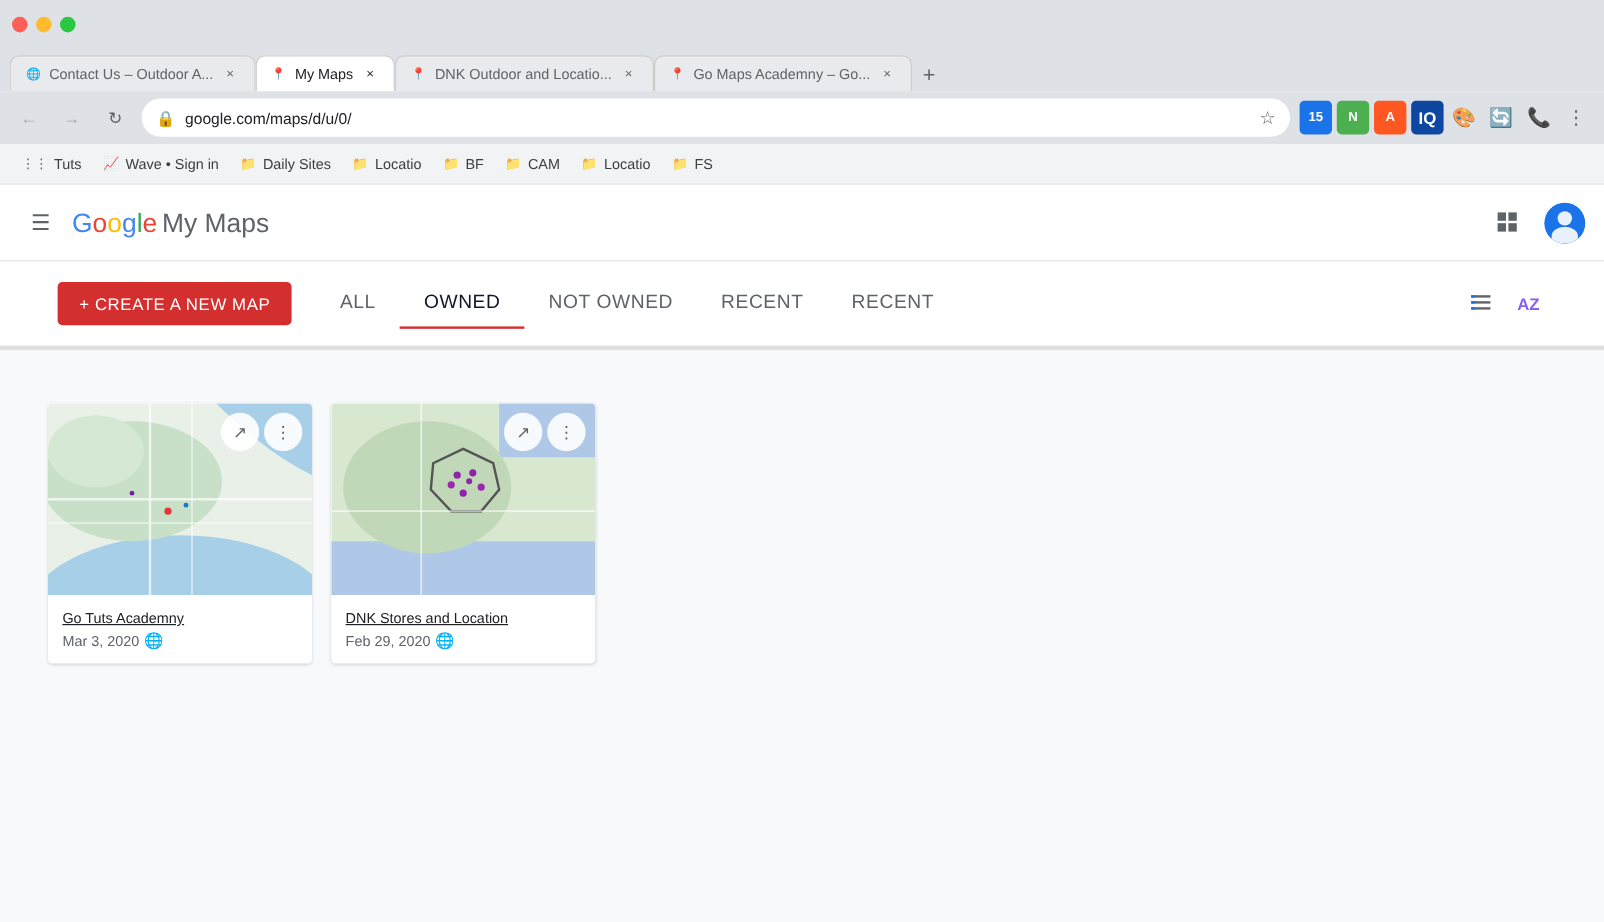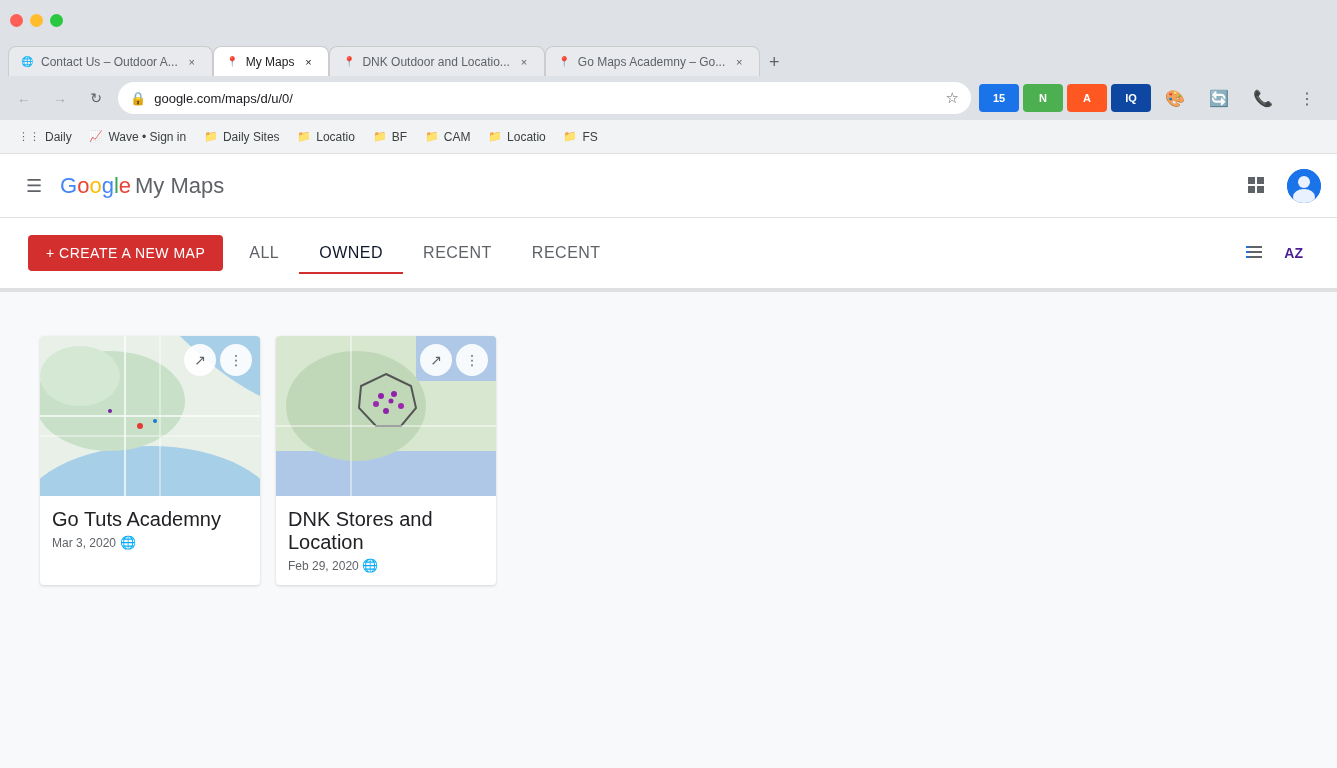--- a/index.html
+++ b/index.html
@@ -109,21 +109,21 @@
       height: 32px;
       gap: 8px;
     }
     .lock-icon { color: #5f6368; font-size: 13px; }
     .address-text { font-size: 13px; color: #202124; flex: 1; }
     .star-icon { color: #5f6368; font-size: 15px; cursor: pointer; }
     .toolbar-icons {
       display: flex; align-items: center; gap: 4px;
     }
     .toolbar-icon {
-      width: 40px; height: 28px;
+      width: 27px; height: 28px;
       display: flex; align-items: center; justify-content: center;
       border-radius: 50%;
       cursor: pointer;
       font-size: 14px;
       color: #5f6368;
     }
 
     
     .bookmarks-bar {
       display: flex;
@@ -212,23 +212,23 @@
     .main-content {
       background: #f8f9fa;
       flex: 1;
       padding: 20px 40px;
     }
 
     
     .action-bar {
       display: flex;
       align-items: center;
-      padding: 16px 28px;
+      padding: 16px 48px;
       background: #fff;
-      gap: 6px;
+      gap: 20px;
       border-bottom: 2px solid #e0e0e0;
     }
     .create-btn {
       background: #d32f2f;
       color: #fff;
       border: none;
       border-radius: 4px;
       padding: 10px 18px;
       font-size: 14px;
       font-weight: 500;
@@ -274,21 +274,21 @@
       display: flex; align-items: center; justify-content: center;
       cursor: pointer;
       color: #5f6368;
       font-size: 18px;
       border-radius: 4px;
     }
     .view-btn.active { color: #1a73e8; }
     .az-btn {
       font-size: 14px;
       font-weight: 600;
-      color: #4c1d95;
+      color: #8b5cf6;
       cursor: pointer;
       padding: 4px 6px;
       border-radius: 4px;
     }
 
     
     .maps-grid {
       display: flex;
       flex-wrap: wrap;
       gap: 16px;
@@ -322,24 +322,25 @@
       border-radius: 50%;
       display: flex; align-items: center; justify-content: center;
       cursor: pointer;
       font-size: 14px;
       color: #5f6368;
     }
     .map-info {
       padding: 12px;
     }
     .map-title {
-      font-size: 20px;
+      font-size: 12px;
       font-weight: 500;
       color: #202124;
       margin-bottom: 4px;
+      text-decoration: underline;
     }
     .map-meta {
       display: flex;
       align-items: center;
       gap: 4px;
       font-size: 12px;
       color: #5f6368;
     }
     .globe-icon { font-size: 13px; }
 
@@ -400,32 +401,32 @@
       <span class="lock-icon">🔒</span>
       <span class="address-text">google.com/maps/d/u/0/</span>
       <span class="star-icon">☆</span>
     </div>
 
     <div class="toolbar-icons">
 
       <div class="toolbar-icon" style="background:#1a73e8;color:#fff;border-radius:4px;font-size:11px;font-weight:bold;">15</div>
       <div class="toolbar-icon" style="background:#4caf50;color:#fff;border-radius:4px;font-size:11px;font-weight:bold;">N</div>
       <div class="toolbar-icon" style="background:#ff5722;color:#fff;border-radius:4px;font-size:11px;font-weight:bold;">A</div>
-      <div class="toolbar-icon" style="background:#0d47a1;color:#fff;border-radius:4px;font-size:11px;font-weight:bold;">IQ</div>
+      <div class="toolbar-icon" style="background:#0d47a1;color:#fff;border-radius:4px;font-size:14px;font-weight:bold;">IQ</div>
       <div class="toolbar-icon" style="font-size:16px;">🎨</div>
       <div class="toolbar-icon" style="font-size:16px;color:#34a853;">🔄</div>
       <div class="toolbar-icon" style="font-size:16px;">📞</div>
       <div class="toolbar-icon" style="font-size:16px;">⋮</div>
     </div>
   </div>
 
   <div class="bookmarks-bar">
     <div class="bookmark-item">
       <span class="bookmark-icon">⋮⋮</span>
-      <span>Daily</span>
+      <span>Tuts</span>
     </div>
     <div class="bookmark-item">
       <span class="bookmark-icon">📈</span>
       <span>Wave • Sign in</span>
     </div>
     <div class="bookmark-item">
       <span class="bookmark-icon">📁</span>
       <span>Daily Sites</span>
     </div>
     <div class="bookmark-item">
@@ -487,20 +488,23 @@
 
     <div class="action-bar">
       <button class="create-btn">+ CREATE A NEW MAP</button>
 
       <div class="filter-tabs">
         <div class="filter-tab">
           <span>ALL</span>
         </div>
         <div class="filter-tab active">
           <span>OWNED</span>
+        </div>
+        <div class="filter-tab">
+          <span>NOT OWNED</span>
         </div>
         <div class="filter-tab">
           <span>RECENT</span>
         </div>
         <div class="filter-tab">
           <span>RECENT</span>
         </div>
       </div>
 
       <div class="view-controls">

